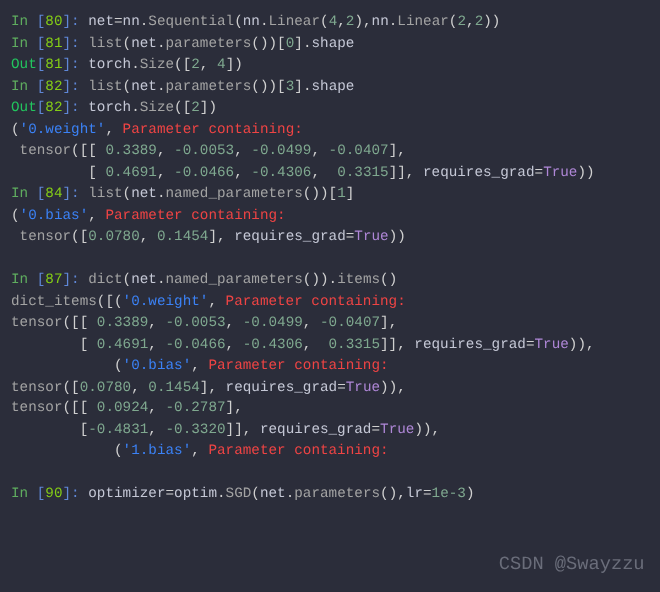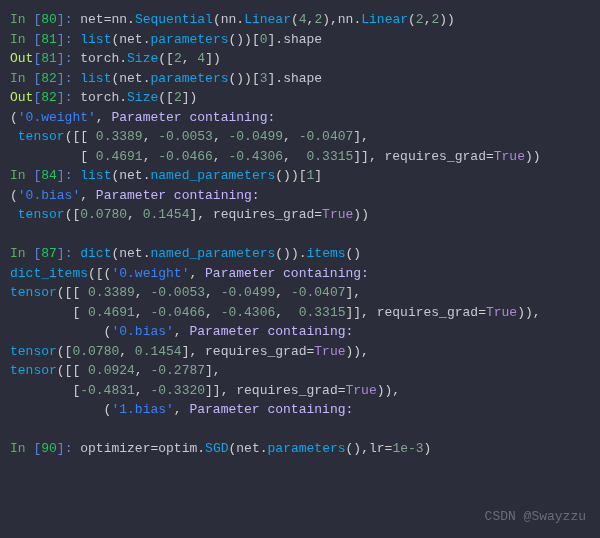--- a/index.html
+++ b/index.html
@@ -10,38 +10,38 @@
   font-size: 13px;
   line-height: 1.5;
   color: #c5c8d6;
   width: 580px;
   height: 518px;
   overflow: hidden;
   position: relative;
 }
 .line { white-space: pre; }
 .prompt-in { color: #5fad5f; }
-.prompt-out { color: #bef264; }
+.prompt-out { color: #22c55e; }
 .bracket { color: #5f87d7; }
-.num { color: #22c55e; }
-.kw { color: #c4b5fd; }
-.func { color: #0ea5e9; }
+.num { color: #84cc16; }
+.kw { color: #ef4444; }
+.func { color: #a3a3a3; }
 .paren { color: #d0d0d0; }
 .op { color: #d0d0d0; }
 .val { color: #af87d7; }
 .str { color: #3b82f6; }
 .num2 { color: #7fa88f; }
 .comma { color: #d0d0d0; }
 .txt { color: #c5c8d6; }
 .watermark {
   position: absolute;
   bottom: 12px;
   right: 14px;
   color: #6a6d7a;
-  font-size: 13px;
+  font-size: 17px;
 }
 </style>
 </head>
 <body>
 
 <div>
 
 <div class="line"><span class="prompt-in">In </span><span class="bracket">[</span><span class="num">80</span><span class="bracket">]: </span><span class="txt">net</span><span class="op">=</span><span class="txt">nn</span><span class="op">.</span><span class="func">Sequential</span><span class="paren">(</span><span class="txt">nn</span><span class="op">.</span><span class="func">Linear</span><span class="paren">(</span><span class="num2">4</span><span class="comma">,</span><span class="num2">2</span><span class="paren">)</span><span class="comma">,</span><span class="txt">nn</span><span class="op">.</span><span class="func">Linear</span><span class="paren">(</span><span class="num2">2</span><span class="comma">,</span><span class="num2">2</span><span class="paren">))</span></div>
 
 <div class="line"><span class="prompt-in">In </span><span class="bracket">[</span><span class="num">81</span><span class="bracket">]: </span><span class="func">list</span><span class="paren">(</span><span class="txt">net</span><span class="op">.</span><span class="func">parameters</span><span class="paren">())[</span><span class="num2">0</span><span class="paren">]</span><span class="op">.</span><span class="txt">shape</span></div>

